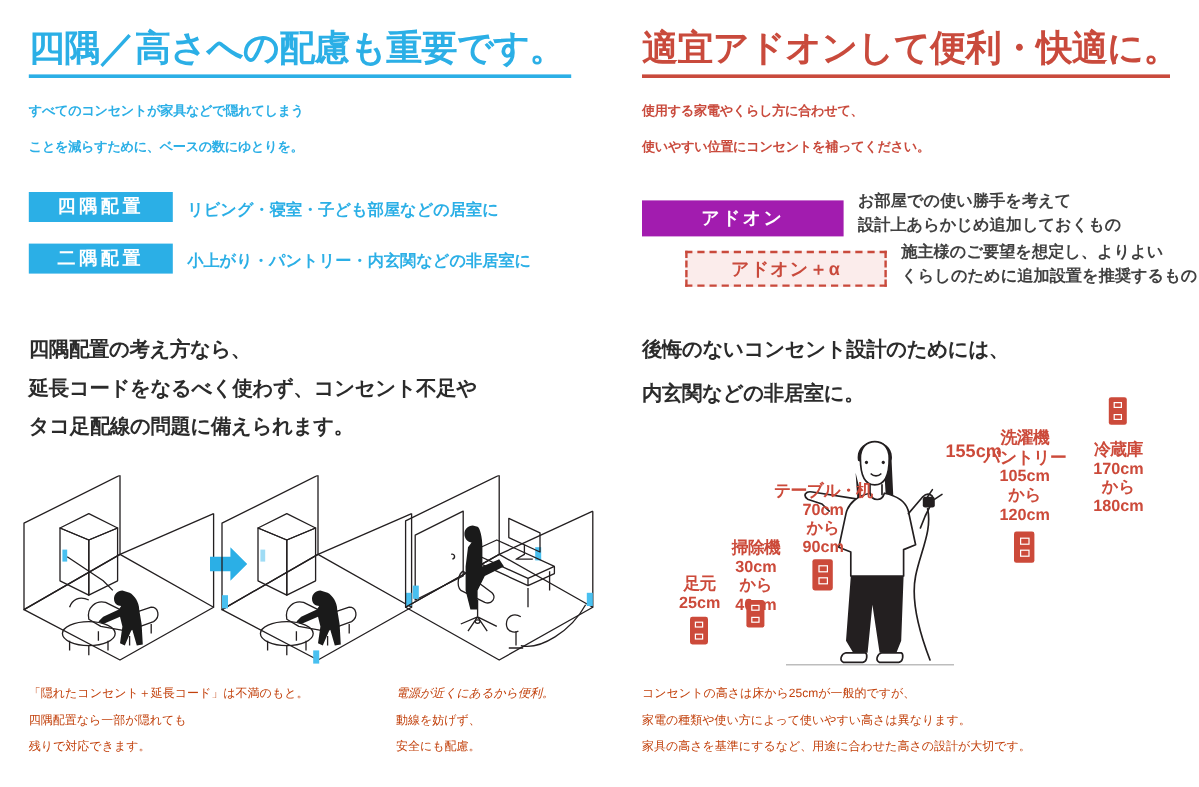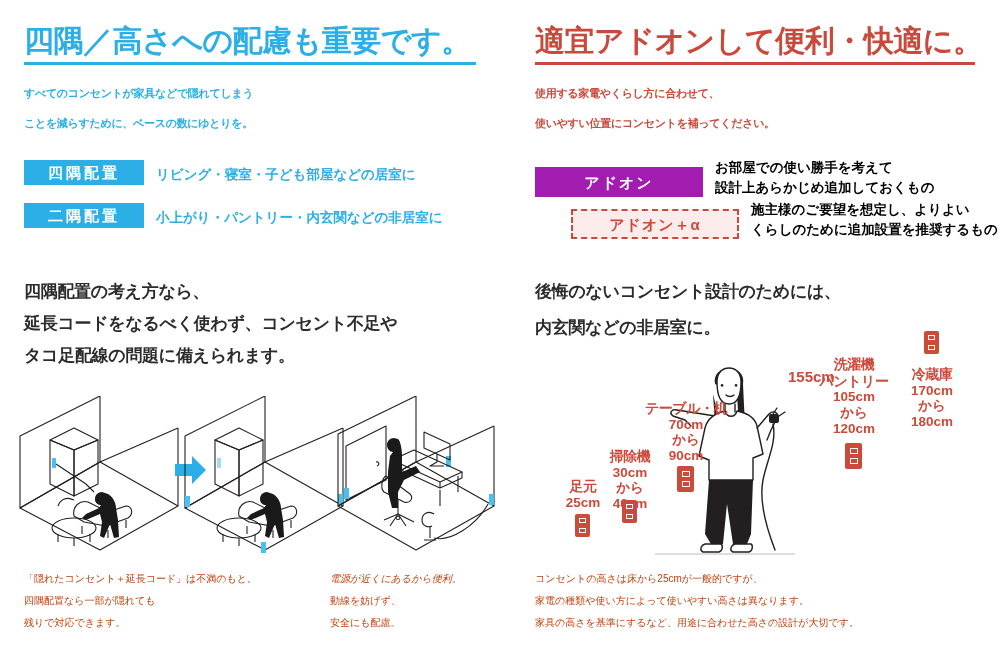--- a/index.html
+++ b/index.html
@@ -67,21 +67,21 @@
     letter-spacing:1px;
     margin-left:36px;
   }
   .badge-note {
     font-size:13.5px;
     font-weight:bold;
     line-height:1.45;
     white-space:nowrap;
   }
   .note-blue { color:#2bafe6; margin-left:12px; padding-top:4px; }
-  .note-red  { color:#000000; margin-left:12px; }
+  .note-red  { color:#404040; margin-left:12px; }
 
   
   .statement {
     position:absolute;
     font-size:17px;
     font-weight:bold;
     color:#2b2b2b;
     line-height:1.85;
     letter-spacing:-0.3px;
     white-space:nowrap;

